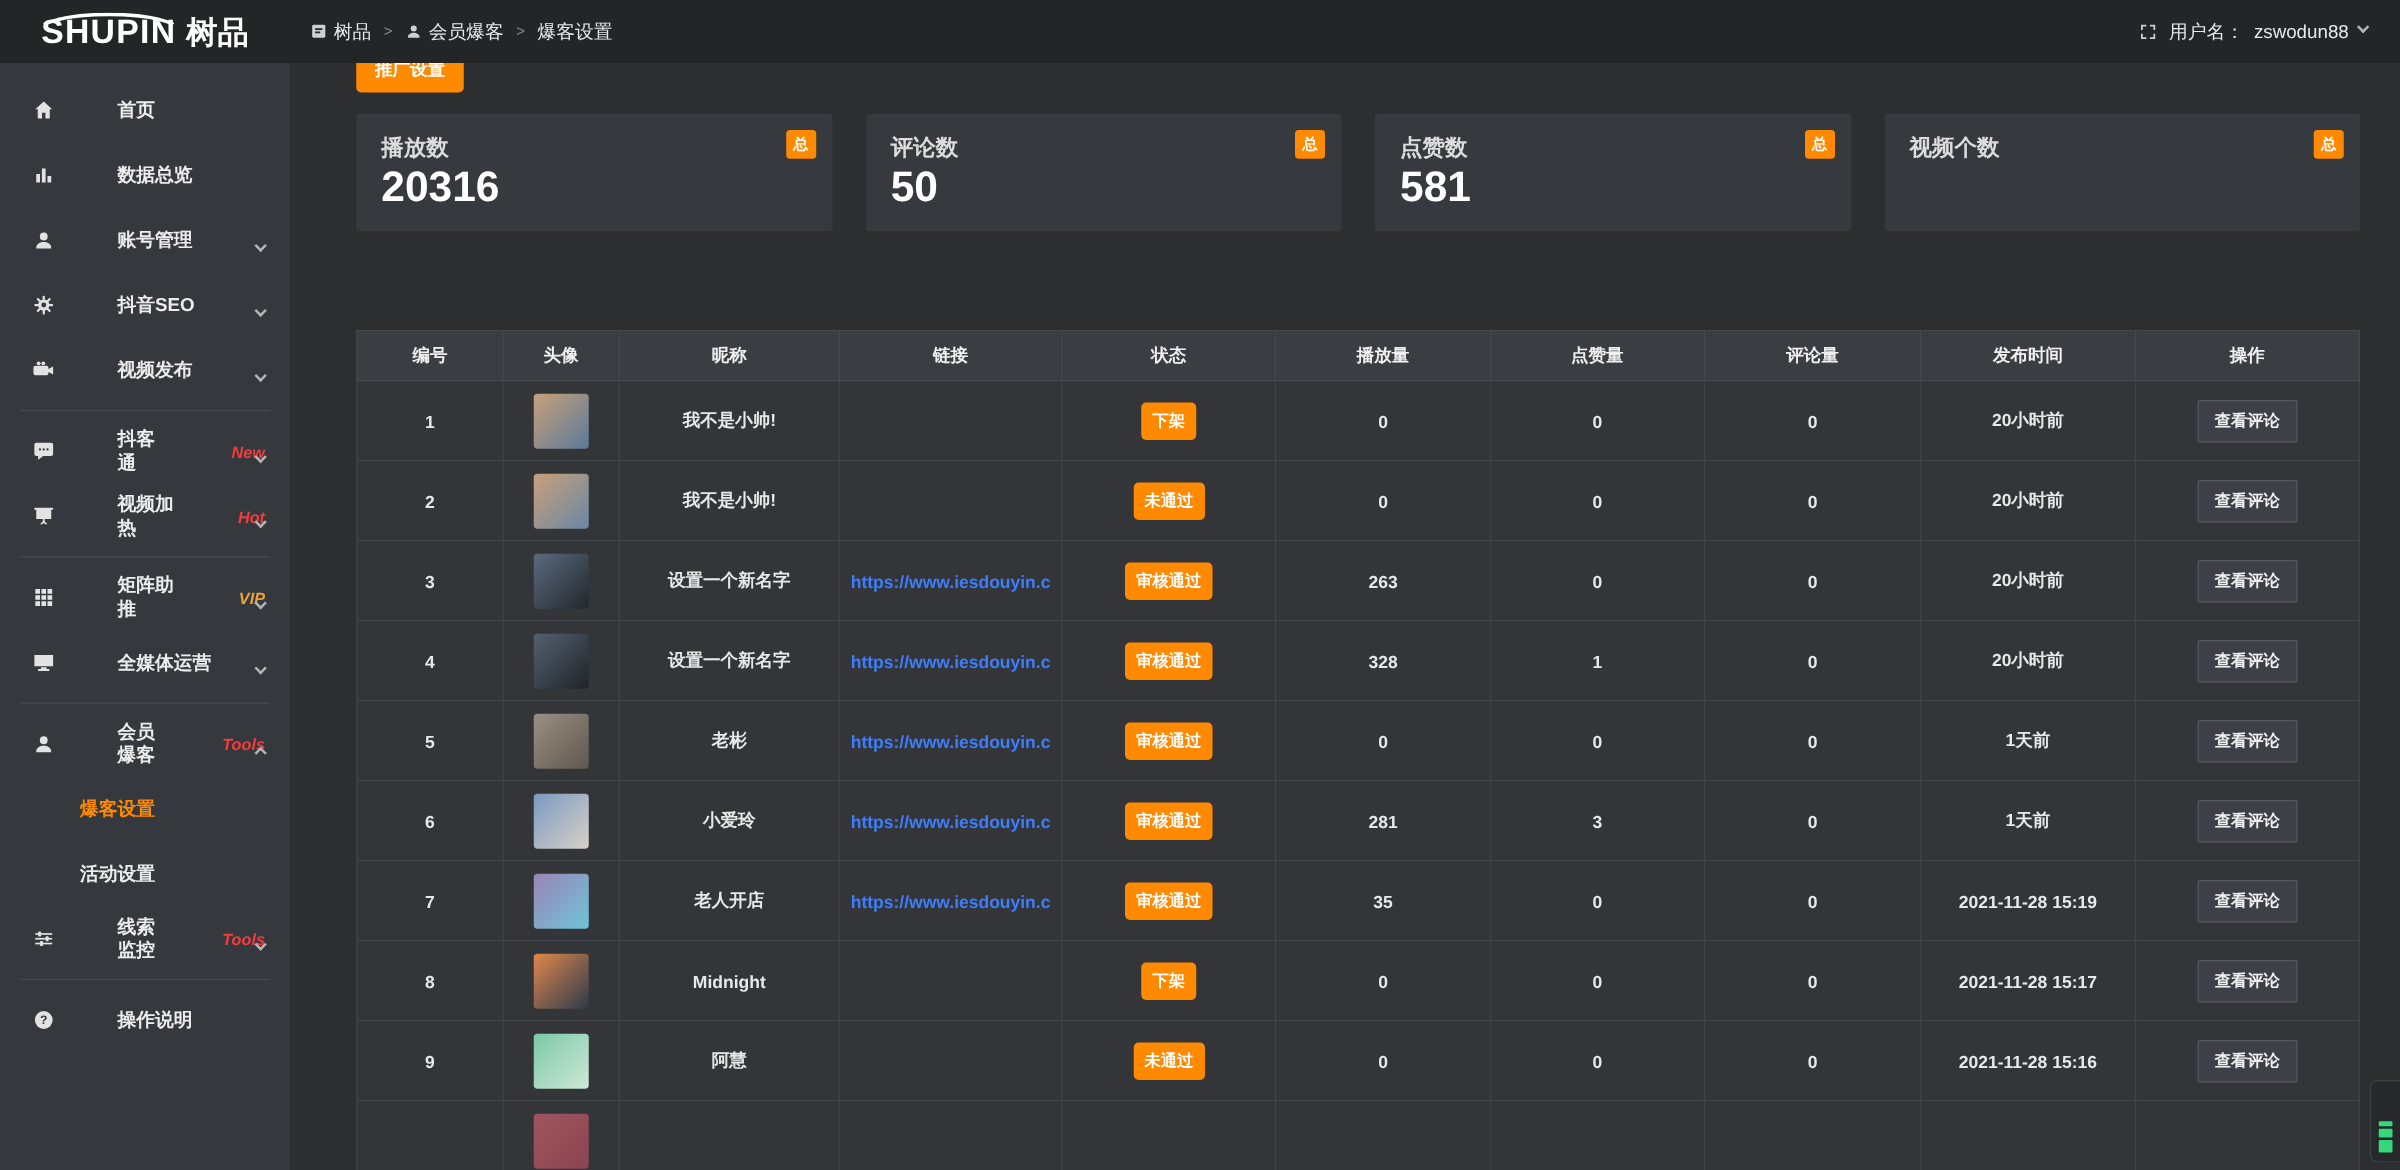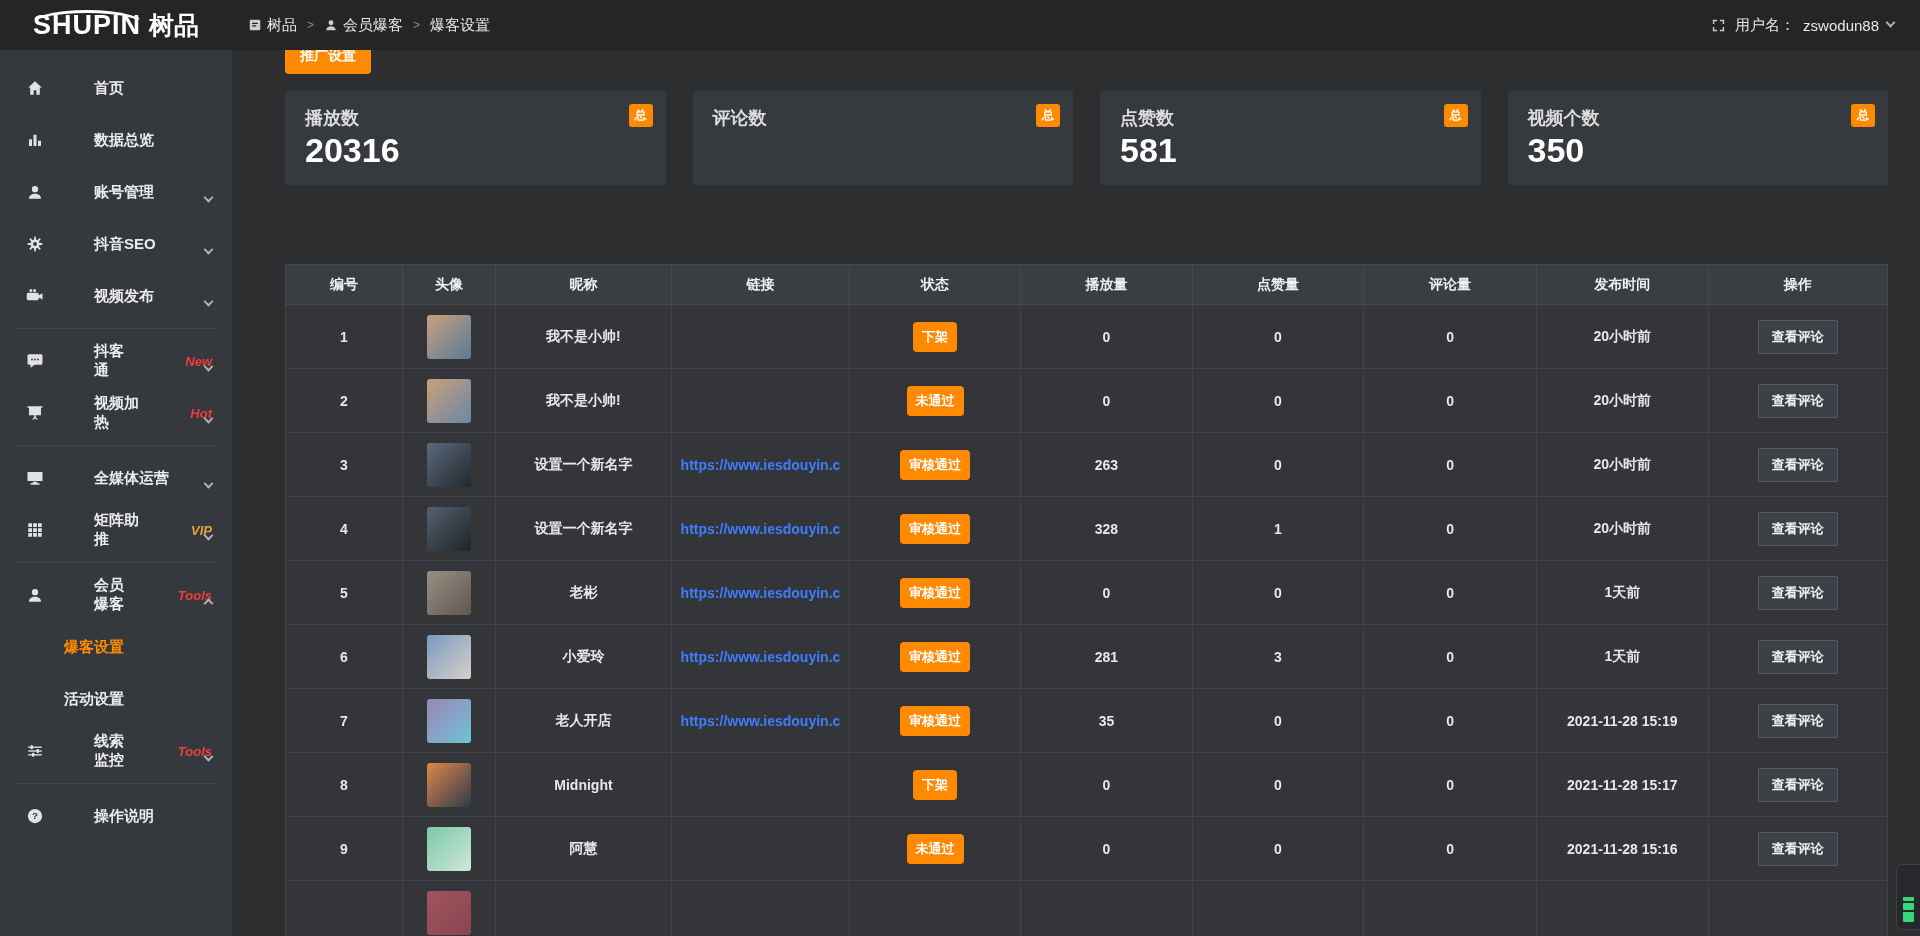--- a/index.html
+++ b/index.html
@@ -180,34 +180,34 @@
         </svg>
       </span>
       <span class="sb-label">视频加热</span>
       <span class="sb-badge" style="color: rgb(240, 62, 62);">Hot</span>
       <span class="sb-chev"><i class="chev"></i></span>
     </div>
     <div class="sb-divider"></div>
     <div class="sb-item">
       <span class="icon ">
         <svg viewBox="0 0 24 24">
-          <path fill="currentColor" d="M2 4h20v12H2zM9 17h6v2h3v2H6v-2h3z"></path>
-        </svg>
-      </span>
-      <span class="sb-label">全媒体运营</span>
-      <span class="sb-chev"><i class="chev"></i></span>
-    </div>
-    <div class="sb-item">
-      <span class="icon ">
-        <svg viewBox="0 0 24 24">
           <path fill="currentColor" d="M3 3h5v5H3zM9.5 3h5v5h-5zM16 3h5v5h-5zM3 9.5h5v5H3zM9.5 9.5h5v5h-5zM16 9.5h5v5h-5zM3 16h5v5H3zM9.5 16h5v5h-5zM16 16h5v5h-5z"></path>
         </svg>
       </span>
       <span class="sb-label">矩阵助推</span>
       <span class="sb-badge" style="color: rgb(232, 163, 61);">VIP</span>
+      <span class="sb-chev"><i class="chev"></i></span>
+    </div>
+    <div class="sb-item">
+      <span class="icon ">
+        <svg viewBox="0 0 24 24">
+          <path fill="currentColor" d="M2 4h20v12H2zM9 17h6v2h3v2H6v-2h3z"></path>
+        </svg>
+      </span>
+      <span class="sb-label">全媒体运营</span>
       <span class="sb-chev"><i class="chev"></i></span>
     </div>
     <div class="sb-divider"></div>
     <div class="sb-item">
       <span class="icon ">
         <svg viewBox="0 0 24 24">
           <path fill="currentColor" d="M12 4a4.2 4.2 0 110 8.4A4.2 4.2 0 0112 4zm-8 16.5c0-4.2 4-6.3 8-6.3s8 2.1 8 6.3V21H4z"></path>
         </svg>
       </span>
       <span class="sb-label">会员爆客</span>
@@ -249,30 +249,30 @@
   <button class="promo-btn">推广设置</button>
 
   <section class="cards" id="stats">
       <div class="card">
         <div class="card-label">播放数</div>
         <div class="card-value">20316</div>
         <span class="card-badge">总</span>
       </div>
       <div class="card">
         <div class="card-label">评论数</div>
+        <div class="card-value">50</div>
         <span class="card-badge">总</span>
       </div>
       <div class="card">
         <div class="card-label">点赞数</div>
         <div class="card-value">581</div>
         <span class="card-badge">总</span>
       </div>
       <div class="card">
         <div class="card-label">视频个数</div>
-        <div class="card-value">350</div>
         <span class="card-badge">总</span>
       </div>
     </section>
 
   <section class="table-wrap">
     <table>
       <colgroup id="cols">
           <col style="width: 7.3%;">
           <col style="width: 5.8%;">
           <col style="width: 11%;">

